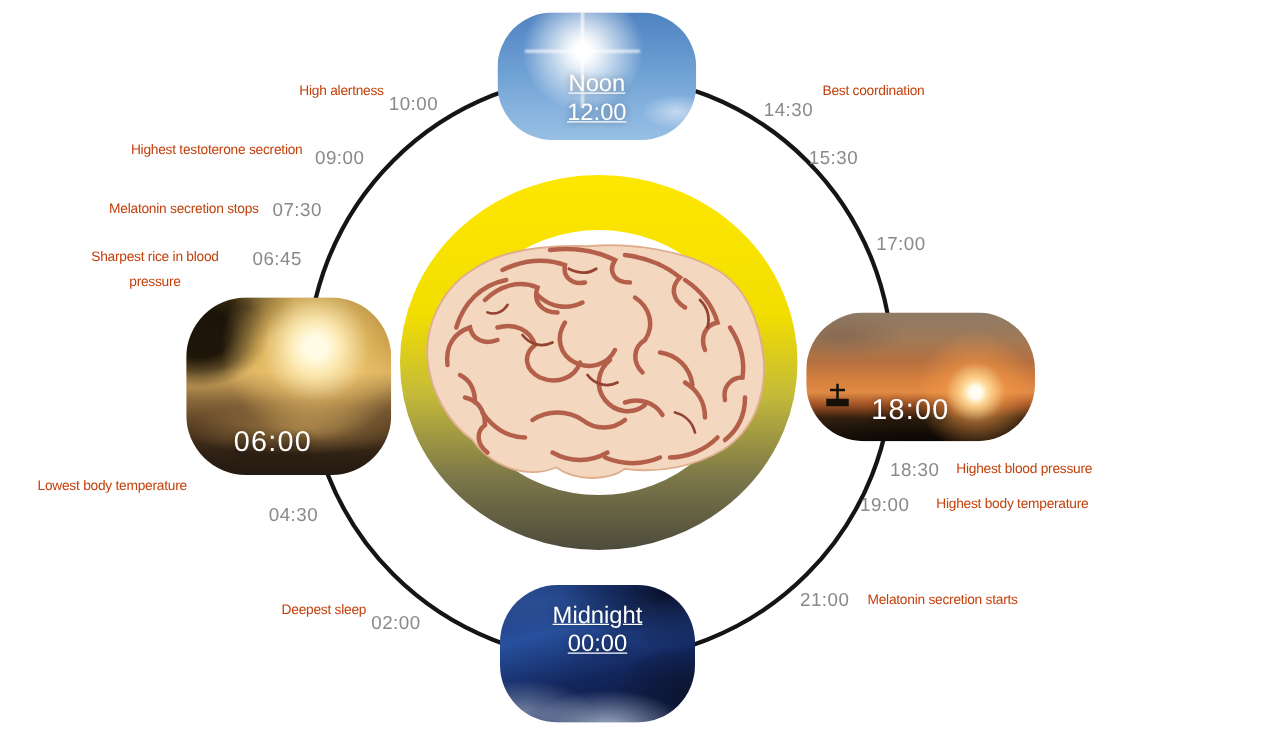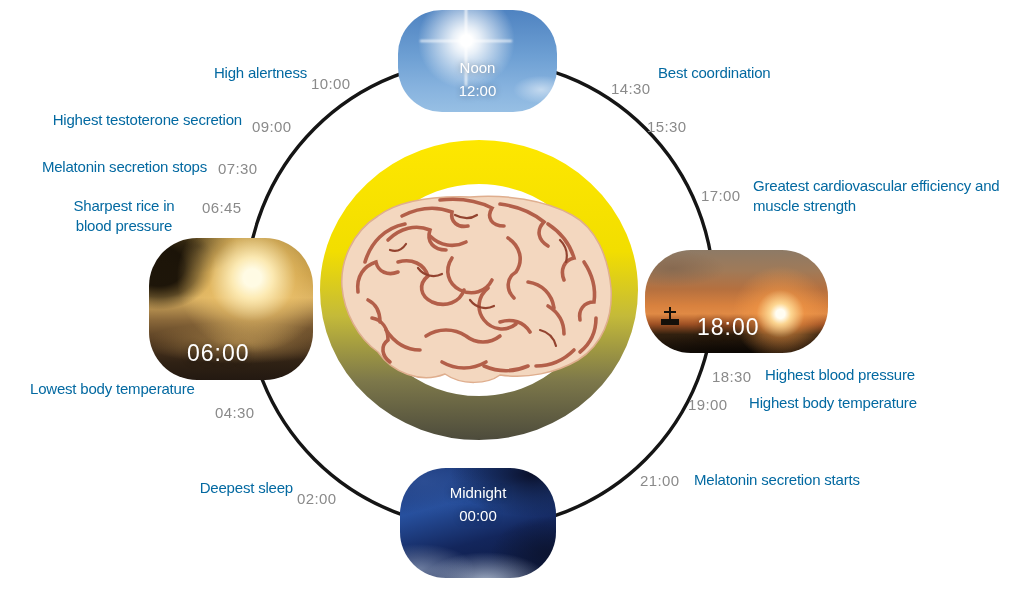--- a/index.html
+++ b/index.html
@@ -1,31 +1,31 @@
 <!DOCTYPE html>
 <html><head>
 <meta charset="utf-8">
 <style>
   html,body{margin:0;padding:0;background:#fff;}
   .stage{position:relative;width:1024px;height:589px;background:#ffffff;overflow:hidden;
          font-family:"Liberation Sans", sans-serif;}
   .layer{position:absolute;left:0;top:0;width:1024px;height:589px;}
 
   
-  .ev-label{position:absolute;font-size:15px;color:#0369a1;letter-spacing:-0.2px;
+  .ev-label{position:absolute;font-size:11px;color:#c2410c;letter-spacing:-0.2px;
             white-space:nowrap;line-height:20px;}
   .ev-label.wrap{white-space:normal;}
   .ev-time{position:absolute;font-size:15px;color:#8a8a8a;letter-spacing:0.4px;
            white-space:nowrap;line-height:19px;text-align:right;}
 
   
   .pill{position:absolute;overflow:hidden;color:#fff;}
   .pill-text{position:absolute;left:0;right:0;display:flex;flex-direction:column;
-             align-items:center;text-align:center;font-size:15px;line-height:23px;
-             text-shadow:0 0 6px rgba(0,0,0,.35);}
+             align-items:center;text-align:center;font-size:19px;line-height:23px;
+             text-shadow:0 0 6px rgba(0,0,0,.35);text-decoration:underline;}
   .photo-time{position:absolute;font-size:23px;letter-spacing:1px;
               text-shadow:0 1px 6px rgba(0,0,0,.45);}
 
   .noon{left:398px;top:10px;width:159px;height:102px;border-radius:44px;
     background:
       radial-gradient(circle at 43% 30%, #ffffff 0 5%, rgba(255,255,255,.85) 12%, rgba(255,255,255,0) 42%),
       radial-gradient(ellipse 40px 20px at 90% 78%, rgba(255,255,255,.5), transparent 70%),
       linear-gradient(180deg,#4f83c1 0%,#6d9fd3 45%,#86b2de 75%,#97bfe4 100%);}
   .noon .ray-v{position:absolute;left:67px;top:-14px;width:2px;height:90px;
       background:rgba(255,255,255,.9);filter:blur(1px);}
@@ -169,21 +169,20 @@
   <span class="ev-time" style="left:215px;top:403px">04:30</span>
 
   <span class="ev-label" style="right:731px;top:478px">Deepest sleep</span>
   <span class="ev-time" style="left:297px;top:489px">02:00</span>
 
   <span class="ev-label" style="left:658px;top:63px">Best coordination</span>
   <span class="ev-time" style="left:611px;top:79px">14:30</span>
 
   <span class="ev-time" style="left:647px;top:117px">15:30</span>
 
-  <span class="ev-label wrap" style="left:753px;top:176px;width:262px">Greatest cardiovascular efficiency and muscle strength</span>
   <span class="ev-time" style="left:701px;top:186px">17:00</span>
 
   <span class="ev-label" style="left:765px;top:365px">Highest blood pressure</span>
   <span class="ev-time" style="left:712px;top:367px">18:30</span>
 
   <span class="ev-label" style="left:749px;top:393px">Highest body temperature</span>
   <span class="ev-time" style="left:688px;top:395px">19:00</span>
 
   <span class="ev-label" style="left:694px;top:470px">Melatonin secretion starts</span>
   <span class="ev-time" style="left:640px;top:471px">21:00</span>

